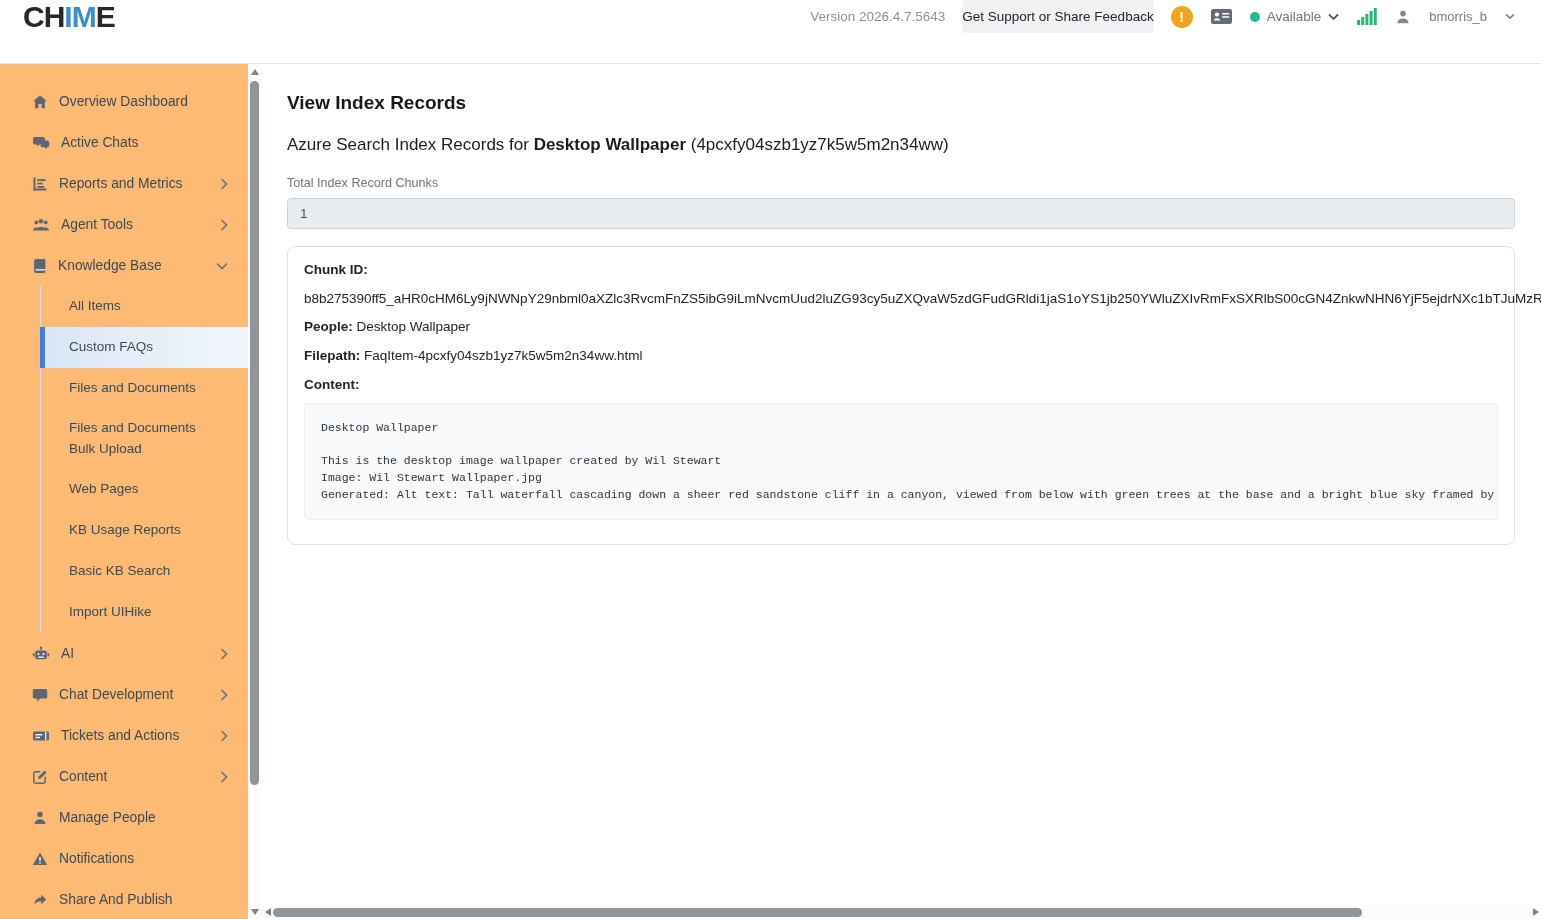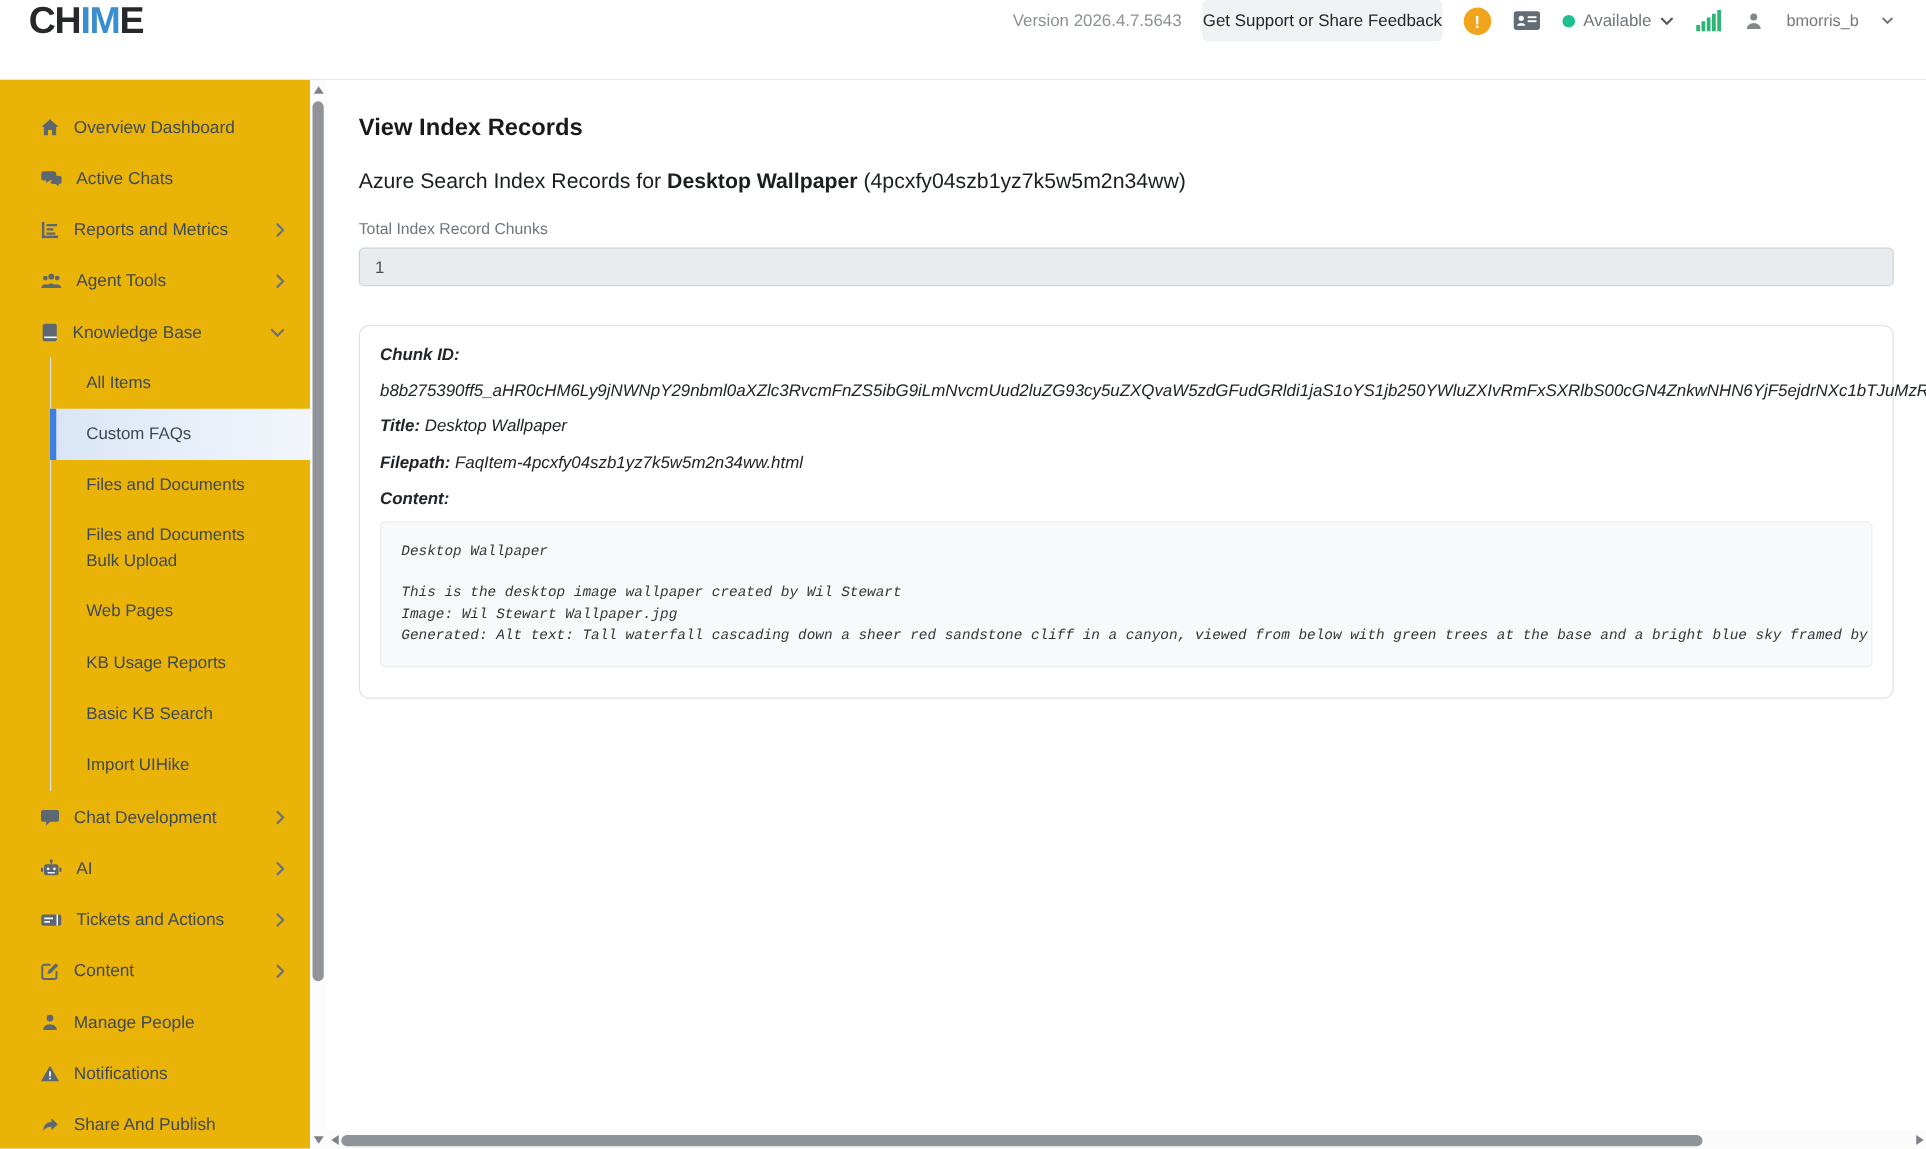--- a/index.html
+++ b/index.html
@@ -32,21 +32,21 @@
   .status-dot { width:10px; height:10px; border-radius:50%; background:#1fbf92; }
   .status-lbl { font-size:13.5px; color:#6e767d; }
   .caret { color:#555b61; }
   .user { display:flex; align-items:center; gap:18px; cursor:pointer; }
   .user-lbl { font-size:13px; color:#75797e; }
 
   
   .layout { display:flex; height:855px; }
 
   
-  .sidebar { width:248px; flex-shrink:0; background:#eab308; padding-top:17px; overflow:hidden; }
+  .sidebar { width:248px; flex-shrink:0; background:#fdba74; padding-top:17px; overflow:hidden; }
   .sb-item {
     display:flex; align-items:center; height:41px; padding:0 20px 0 32px;
     font-size:13.8px; color:#3f4a55; cursor:pointer; white-space:nowrap;
   }
   .sb-item .sb-ico { margin-right:11px; color:#5d6771; flex-shrink:0; }
   .sb-item .chev { margin-left:auto; color:#6a737d; }
   .sb-sub-wrap { margin-left:40px; border-left:1px solid #d9dde2; }
   .sb-sub {
     position:relative; display:flex; align-items:center; min-height:41px;
     padding:0 8px 0 28px; font-size:13.5px; color:#3e4954; cursor:pointer;
@@ -72,22 +72,22 @@
   .main { flex:1; position:relative; background:#fff; padding:28px 16px 0 25px; overflow:hidden; }
   .page-title { margin:0 0 21px 0; font-size:19px; font-weight:700; color:#17191b; }
   .subtitle { margin:0 0 21px 0; font-size:17px; font-weight:400; color:#1b1e21; }
   .subtitle b { font-weight:700; }
   .chunks-label { font-size:12.6px; color:#6e767e; margin:0 0 8px 0; }
   .chunks-input {
     width:1228px; height:31px; background:#e9ecef; border:1px solid #ced4da;
     border-radius:4px; padding:0 12px; font-family:inherit; font-size:13.5px; color:#495057;
   }
   .record-card {
-    width:1228px; margin-top:31px; background:#fff; border:1px solid #dee2e6;
-    border-radius:8px; padding:15px 16px 24px 16px; overflow:visible;font-style:italic;
+    width:1228px; margin-top:17px; background:#fff; border:1px solid #dee2e6;
+    border-radius:8px; padding:15px 16px 24px 16px; overflow:visible;
   }
   .rec-row { font-size:13.5px; margin:0 0 12px 0; color:#212529; line-height:1.25; }
   .rec-label { font-weight:700; }
   .chunk-id-value { font-size:13.5px; margin:0 0 13px 0; white-space:nowrap; overflow:visible; }
   .content-pre {
     margin:9px 0 0 0; width:1194px; background:#f8f9fa; border:1px solid #eceef0;
     border-radius:4px; padding:16px; font-family:"Liberation Mono","DejaVu Sans Mono",monospace;
     font-size:11.5px; line-height:16.8px; color:#32373c; white-space:pre; overflow:hidden;
   }
 
@@ -232,47 +232,47 @@
       </div>
       <div class="sb-sub">
         <span class="lbl">Basic KB Search</span>
       </div>
       <div class="sb-sub">
         <span class="lbl">Import UIHike</span>
       </div>
     </div>
 
     <div class="sb-item">
-      <svg class="sb-ico" width="16" height="16" viewBox="0 0 16 16" fill="currentColor">
-        <path d="M2.4 2 h11.2 a1.6 1.6 0 0 1 1.6 1.6 v6.2 a1.6 1.6 0 0 1 -1.6 1.6 H8.2 l-3.3 3 v-3 H2.4 a1.6 1.6 0 0 1 -1.6 -1.6 V3.6 A1.6 1.6 0 0 1 2.4 2 z"></path>
-      </svg>
-      <span>Chat Development</span>
-      <svg class="chev" width="8" height="12" viewBox="0 0 8 12">
-        <path d="M2 1.5 L6.5 6 L2 10.5" fill="none" stroke="currentColor" stroke-width="1.7" stroke-linecap="round"></path>
-      </svg>
-    </div>
-
-    <div class="sb-item">
       <svg class="sb-ico" width="18" height="16" viewBox="0 0 18 16" fill="currentColor">
         <rect x="8.3" y="1" width="1.4" height="3"></rect>
         <circle cx="9" cy="1.6" r="1.2"></circle>
         <rect x="3.2" y="4.4" width="11.6" height="8.8" rx="2"></rect>
         <rect x="0.8" y="7" width="1.7" height="3.6" rx="0.8"></rect>
         <rect x="15.5" y="7" width="1.7" height="3.6" rx="0.8"></rect>
         <circle cx="6.5" cy="8" r="1.1" fill="#f7f8f9"></circle>
         <circle cx="11.5" cy="8" r="1.1" fill="#f7f8f9"></circle>
         <rect x="6" y="10.6" width="6" height="1.2" rx="0.6" fill="#f7f8f9"></rect>
       </svg>
       <span>AI</span>
       <svg class="chev" width="8" height="12" viewBox="0 0 8 12">
         <path d="M2 1.5 L6.5 6 L2 10.5" fill="none" stroke="currentColor" stroke-width="1.7" stroke-linecap="round"></path>
       </svg>
     </div>
 
     <div class="sb-item">
+      <svg class="sb-ico" width="16" height="16" viewBox="0 0 16 16" fill="currentColor">
+        <path d="M2.4 2 h11.2 a1.6 1.6 0 0 1 1.6 1.6 v6.2 a1.6 1.6 0 0 1 -1.6 1.6 H8.2 l-3.3 3 v-3 H2.4 a1.6 1.6 0 0 1 -1.6 -1.6 V3.6 A1.6 1.6 0 0 1 2.4 2 z"></path>
+      </svg>
+      <span>Chat Development</span>
+      <svg class="chev" width="8" height="12" viewBox="0 0 8 12">
+        <path d="M2 1.5 L6.5 6 L2 10.5" fill="none" stroke="currentColor" stroke-width="1.7" stroke-linecap="round"></path>
+      </svg>
+    </div>
+
+    <div class="sb-item">
       <svg class="sb-ico" width="18" height="16" viewBox="0 0 18 16" fill="currentColor">
         <rect x="1" y="3.5" width="16" height="9" rx="1.6"></rect>
         <rect x="3.4" y="6" width="7" height="1.4" fill="#f7f8f9"></rect>
         <rect x="3.4" y="8.8" width="4.6" height="1.4" fill="#f7f8f9"></rect>
         <rect x="13.2" y="3.5" width="1.2" height="9" fill="#f7f8f9"></rect>
       </svg>
       <span>Tickets and Actions</span>
       <svg class="chev" width="8" height="12" viewBox="0 0 8 12">
         <path d="M2 1.5 L6.5 6 L2 10.5" fill="none" stroke="currentColor" stroke-width="1.7" stroke-linecap="round"></path>
       </svg>
@@ -325,21 +325,21 @@
 
     <h2 class="subtitle"><span>Azure Search Index Records for </span><b>Desktop Wallpaper</b><span> (4pcxfy04szb1yz7k5w5m2n34ww)</span></h2>
 
     <p class="chunks-label">Total Index Record Chunks</p>
     <input class="chunks-input" readonly="" value="1" style="">
 
     <section class="record-card">
       <p class="rec-row rec-label">Chunk ID:</p>
       <p class="chunk-id-value">b8b275390ff5_aHR0cHM6Ly9jNWNpY29nbml0aXZlc3RvcmFnZS5ibG9iLmNvcmUud2luZG93cy5uZXQvaW5zdGFudGRldi1jaS1oYS1jb250YWluZXIvRmFxSXRlbS00cGN4ZnkwNHN6YjF5ejdrNXc1bTJuMzR3dy5odG1s</p>
 
-      <p class="rec-row"><span class="rec-label">Title:</span> <span>Desktop Wallpaper</span></p>
+      <p class="rec-row"><span class="rec-label">People:</span> <span>Desktop Wallpaper</span></p>
 
       <p class="rec-row"><span class="rec-label">Filepath:</span> <span>FaqItem-4pcxfy04szb1yz7k5w5m2n34ww.html</span></p>
 
       <p class="rec-row rec-label" style="margin-bottom:0;">Content:</p>
       <pre class="content-pre">Desktop Wallpaper
 
 This is the desktop image wallpaper created by Wil Stewart
 Image: Wil Stewart Wallpaper.jpg
 Generated: Alt text: Tall waterfall cascading down a sheer red sandstone cliff in a canyon, viewed from below with green trees at the base and a bright blue sky framed by foliage above.</pre>
     </section>

